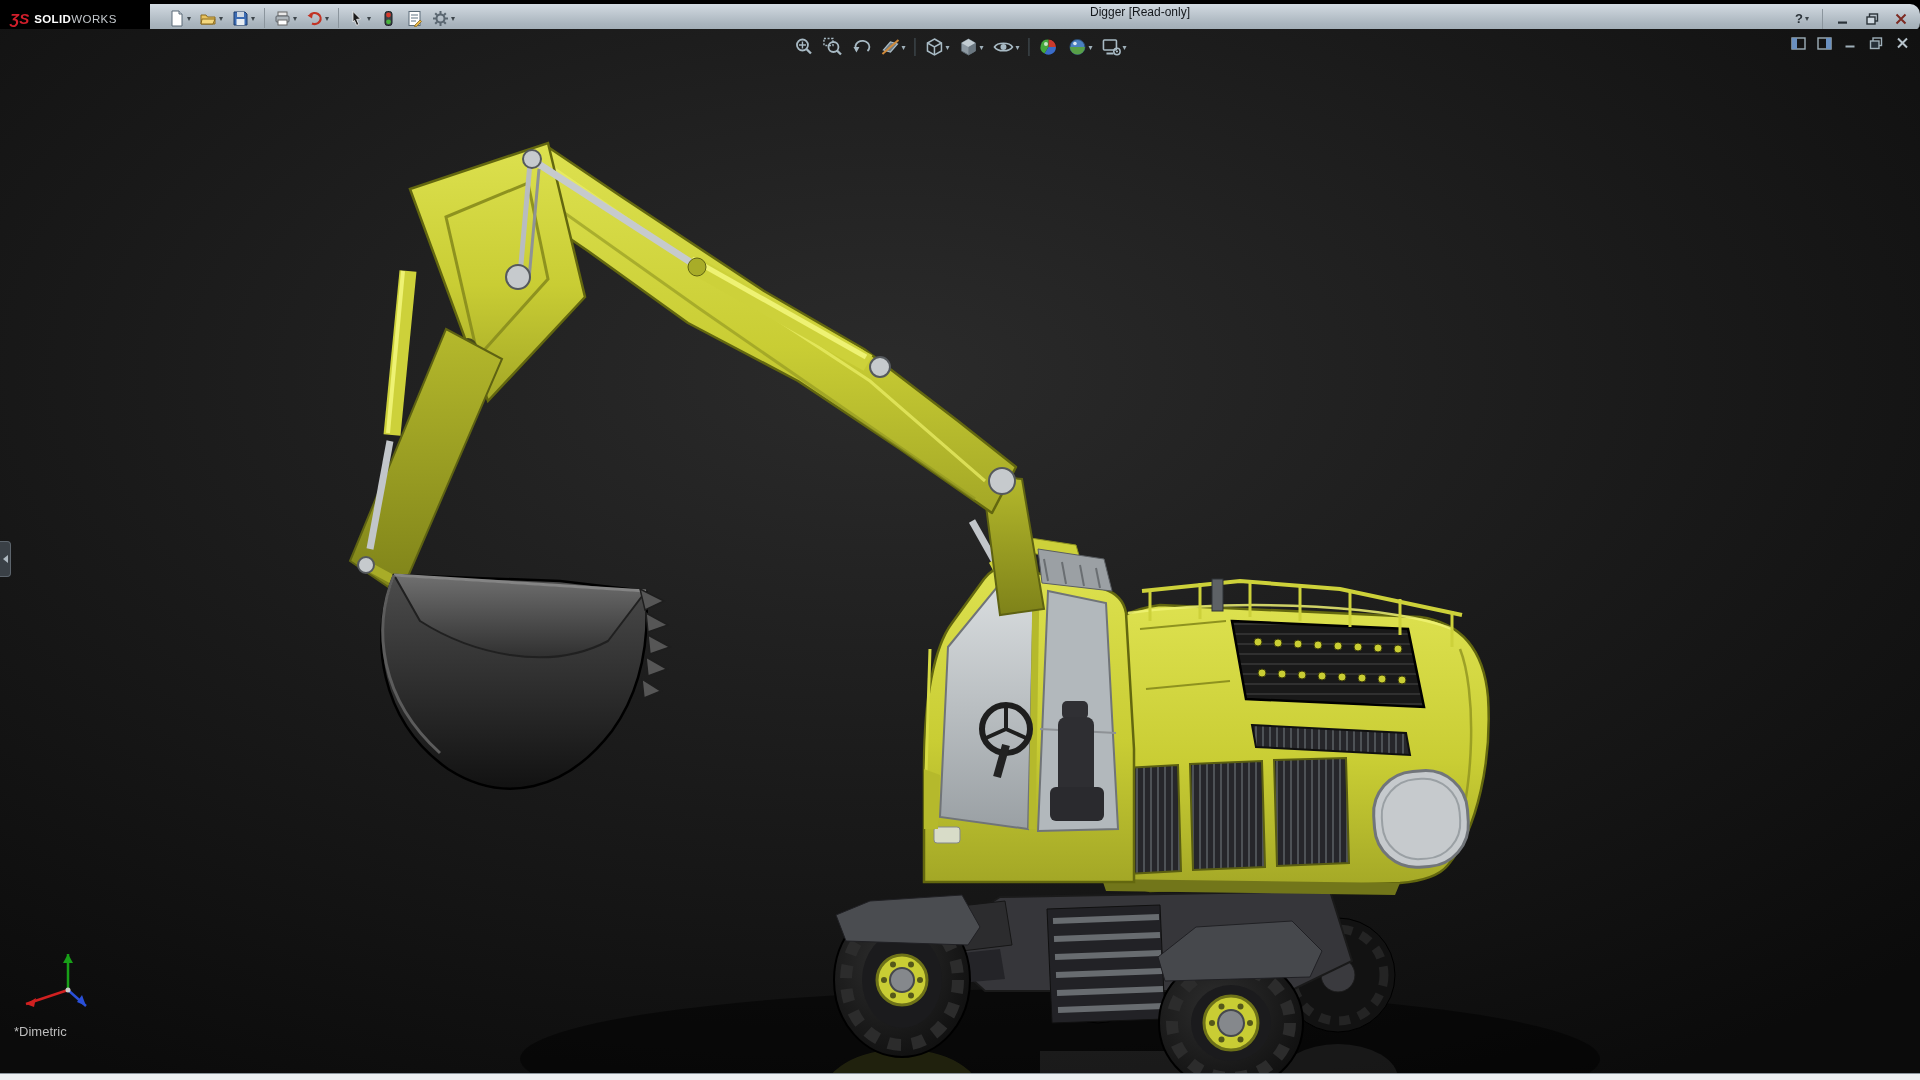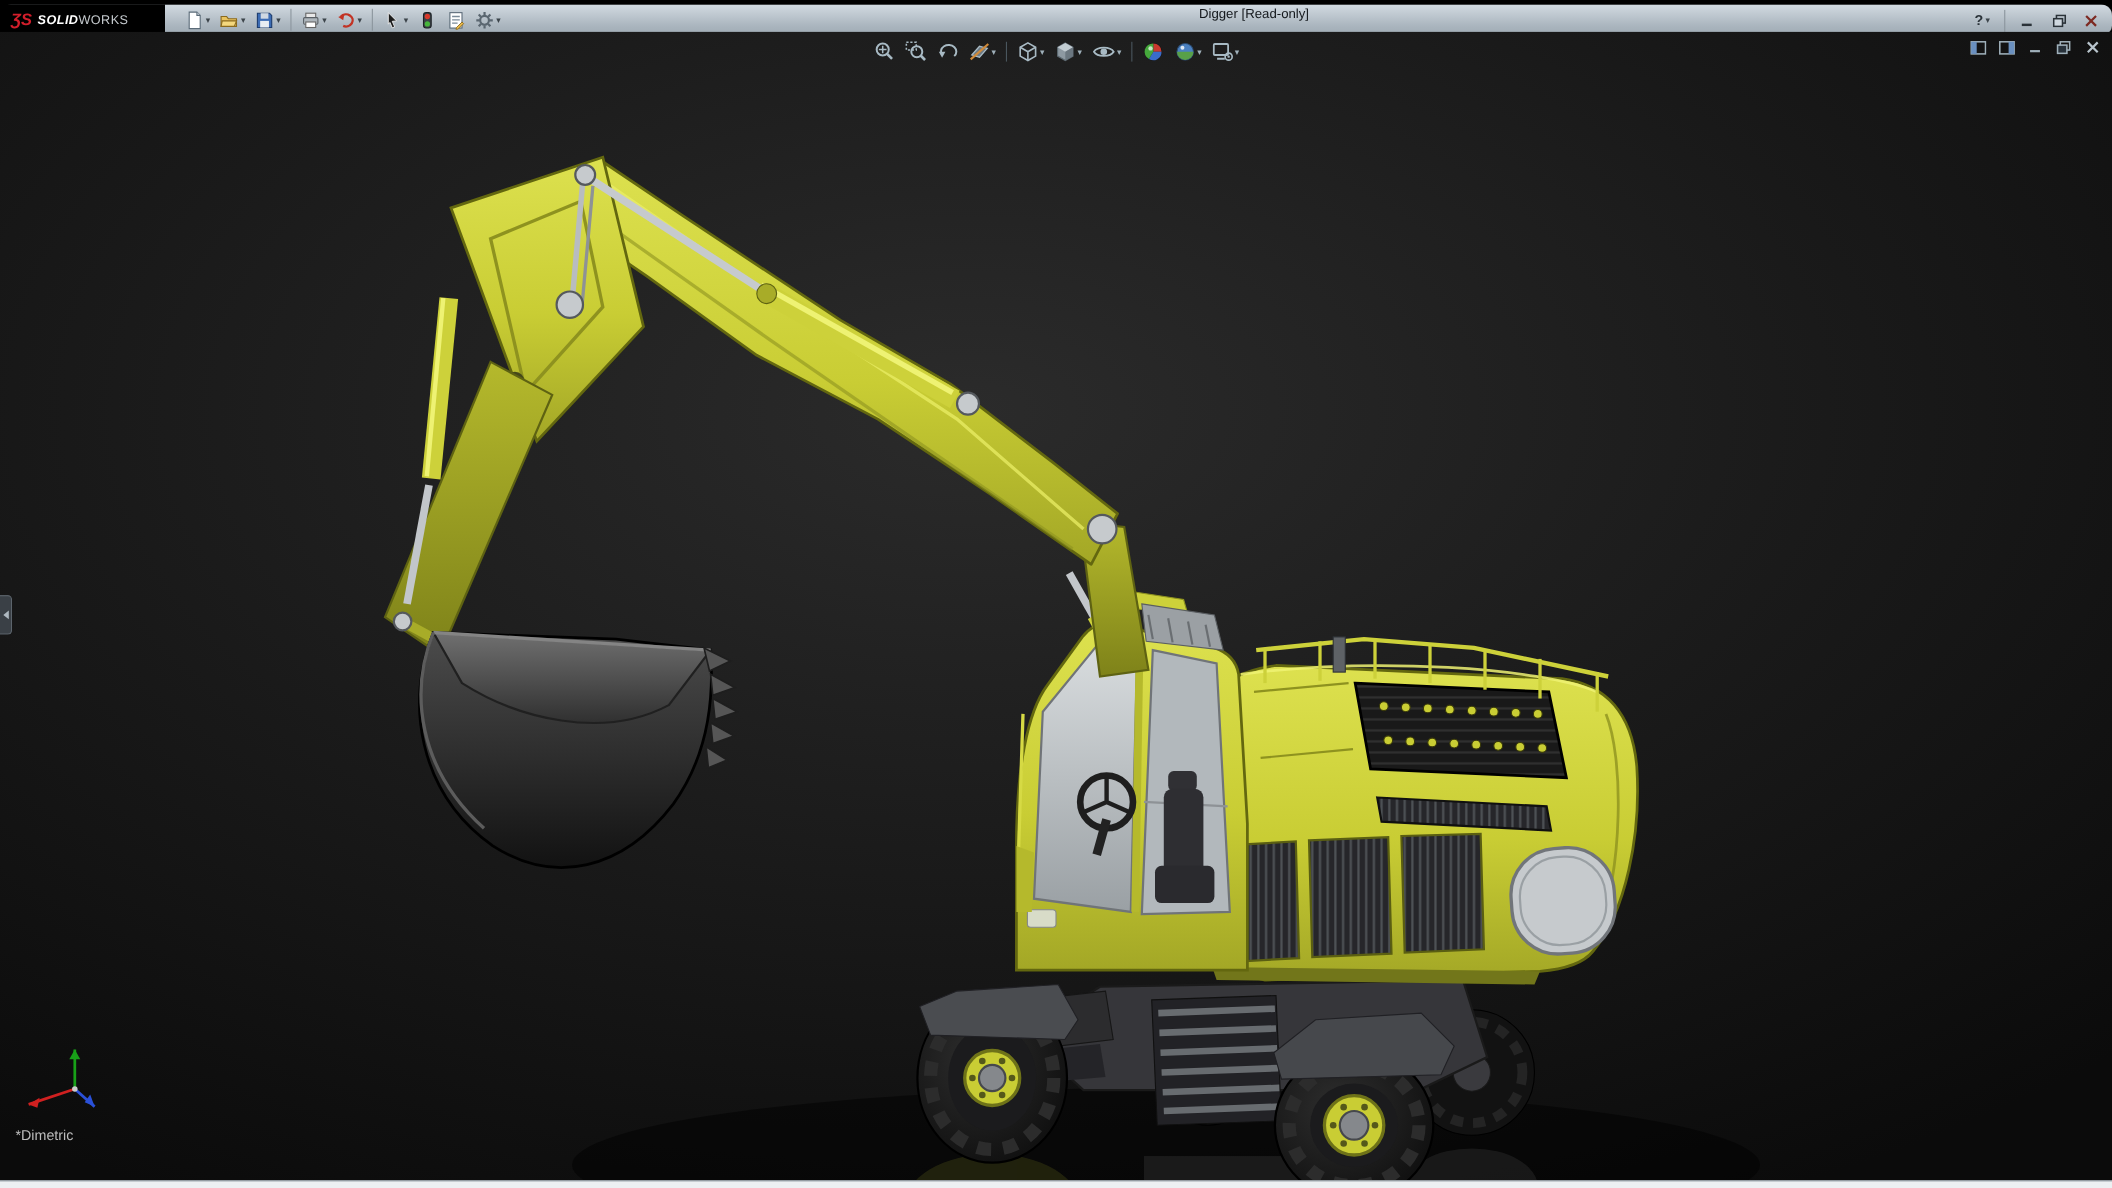--- a/index.html
+++ b/index.html
@@ -6,21 +6,21 @@
   html,body { width:1920px; height:1080px; overflow:hidden; background:#000;
     font-family:"Liberation Sans", sans-serif; }
 
   
   .titlebar { position:absolute; top:4px; left:0; width:1920px; height:29px;
     background:linear-gradient(#d2dae1,#aab5be 70%,#9fabb4);
     border-bottom:1px solid #5c6268; display:flex; align-items:center;border-radius:10px; }
   .logo-block { height:29px; width:150px; background:#000; display:flex;
     align-items:center; padding-left:10px; gap:5px; flex:none; }
   .logo-mark { color:#d21e2b; font-weight:bold; font-style:italic; font-size:15px; }
-  .brand-bold { color:#fff; font-weight:bold; font-size:11.5px; letter-spacing:.4px;font-style:italic; }
+  .brand-bold { color:#fff; font-weight:bold; font-size:11.5px; letter-spacing:.4px; }
   .brand-light { color:#c4c9cd; font-size:11.5px; letter-spacing:.4px; }
   .qat { display:flex; align-items:center; margin-left:14px; gap:1px; }
   .qbtn { display:flex; align-items:center; height:24px; padding:0 3px; border-radius:3px;
     border:1px solid transparent; }
   .dd { font-size:8px; color:#3c444a; margin-left:2px; }
   .dd::after { content:"▾"; }
   .sep { width:1px; height:20px; background:#8b959d; margin:0 4px; }
   .title-text { position:absolute; left:1140px; top:0; height:16px; display:flex;
     align-items:center; transform:translateX(-50%); font-size:12px; color:#14181c; }
   .winctl { position:absolute; right:6px; top:0; height:29px; display:flex;

